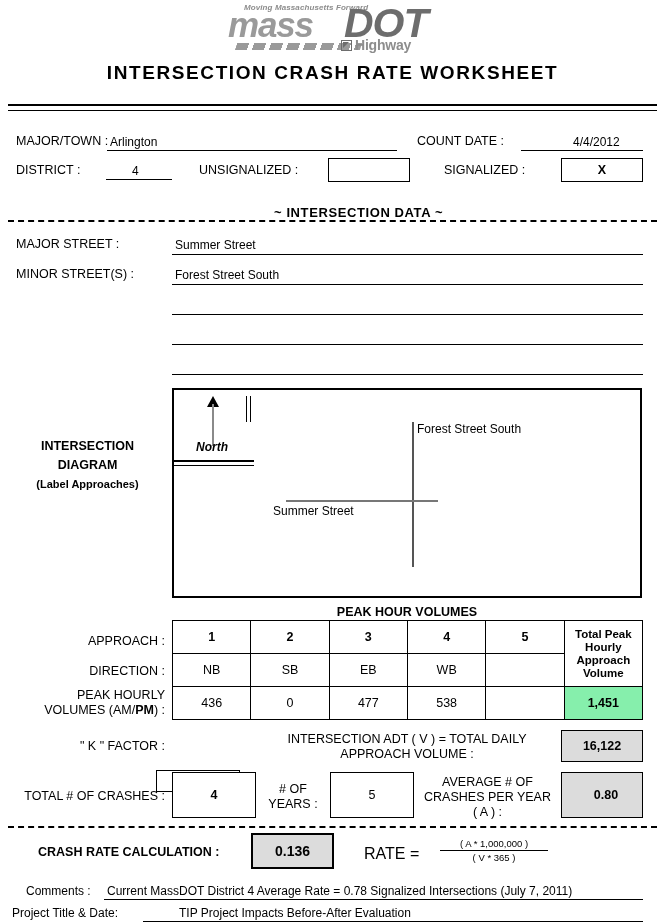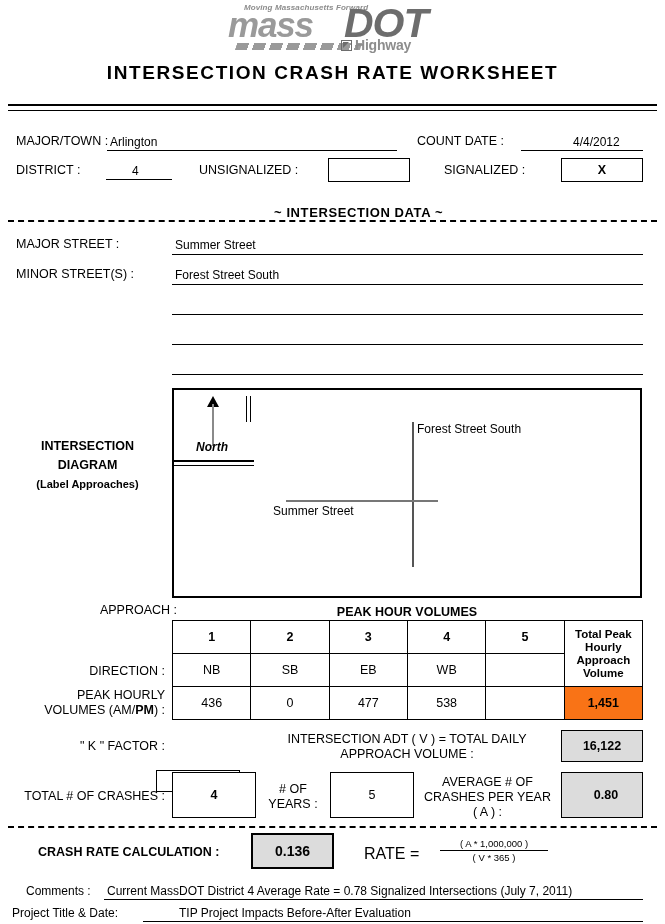--- a/index.html
+++ b/index.html
@@ -284,21 +284,21 @@
   table.vol td.appr { width: 77px; font-weight: bold; }
   table.vol td.dirn { width: 77px; font-weight: normal; }
   table.vol td.totalhdr {
     width: 77px;
     font-weight: bold;
     font-size: 11.5px;
     line-height: 13px;
     background: #ffffff;
   }
   table.vol td.shade {
-    background: #f97316;
+    background: #86efac;
     font-weight: bold;
   }
 
   
   .shadebox {
     position: absolute;
     border: 1.5px solid #000;
     background: #dcdcdc;
     font-size: 12.5px;
     font-weight: bold;
@@ -405,21 +405,21 @@
     <div class="north-rule"></div>
 
     <div class="street-v"></div>
     <div class="street-h"></div>
     <div class="street-lbl-v">Forest Street South</div>
     <div class="street-lbl-h">Summer Street</div>
   </div>
 
   <div class="peak-title">PEAK HOUR VOLUMES</div>
 
-  <div class="ctr-lbl" style="left:0px; top:603px; width:165px; text-align:right;padding-left:12px;">APPROACH :</div>
+  <div class="ctr-lbl" style="left:0px; top:634px; width:165px; text-align:right;">APPROACH :</div>
   <div class="ctr-lbl" style="left:0px; top:664px; width:165px; text-align:right;">DIRECTION :</div>
   <div class="ctr-lbl" style="left:0px; top:688px; width:165px; text-align:right;">PEAK HOURLY</div>
   <div class="ctr-lbl" style="left:0px; top:703px; width:165px; text-align:right;"><span>VOLUMES (AM/</span><span style="font-weight:bold;">PM</span><span>) :</span></div>
 
   <table class="vol">
     <tbody>
         <tr>
       <td class="appr">1</td>
       <td class="appr">2</td>
       <td class="appr">3</td>

